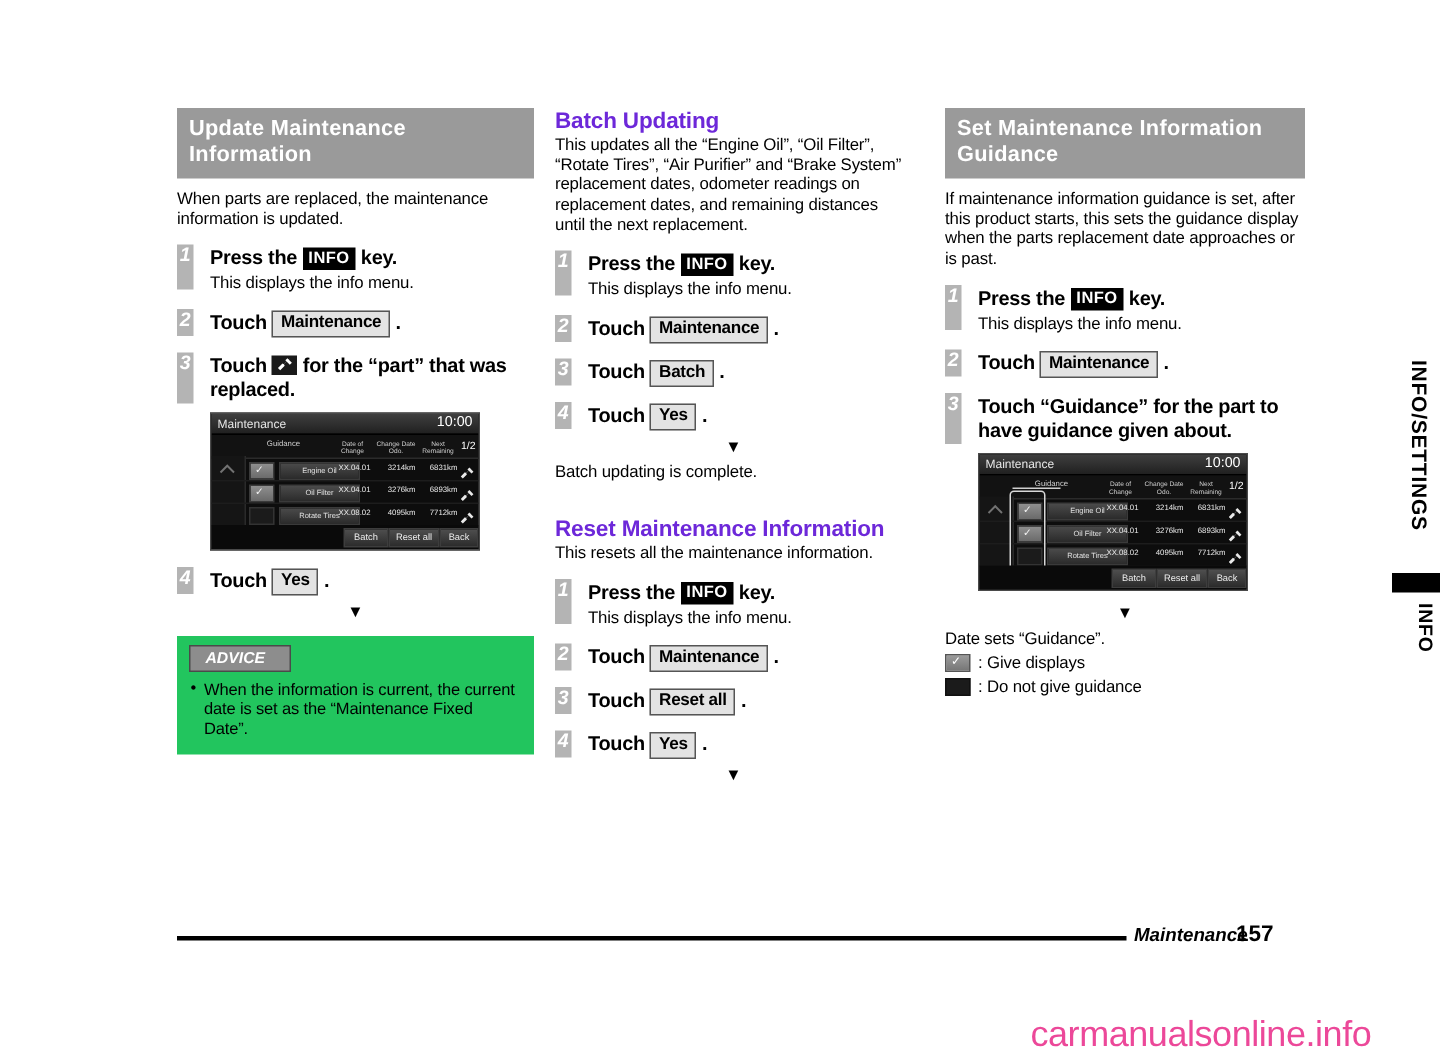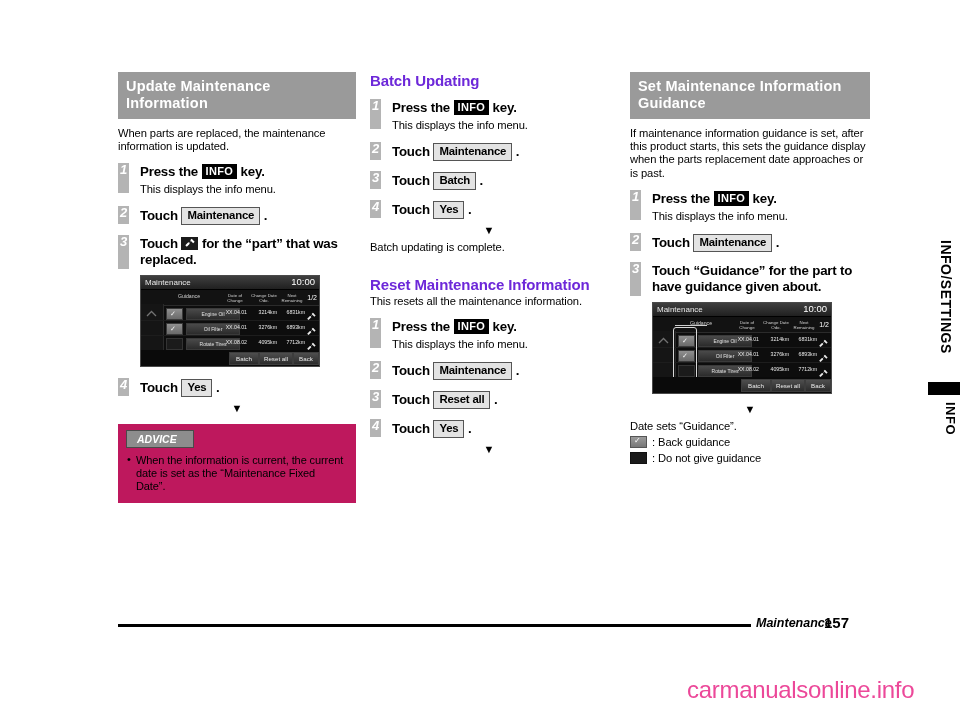--- a/index.html
+++ b/index.html
@@ -134,21 +134,21 @@
   .arrow-down {
     text-align: center;
     font-size: 11px;
     line-height: 11px;
     margin: 6px 0 5px 0;
     color: #000;
   }
 
   
   .advice {
-    background: #be185d;
+    background: #22c55e;
     margin-top: 10px;
     padding: 0 0 10px 0;
   }
   .advice-tag {
     display: inline-block;
     background: #8d8d8d;
     color: #fff;
     font-weight: bold;
     font-style: italic;
     font-size: 10.5px;
@@ -565,20 +565,21 @@
 
     <div class="advice">
       <div class="advice-tag">ADVICE</div>
       <div class="advice-item">When the information is current, the current date is set as the “Maintenance Fixed Date”.</div>
     </div>
   </div>
 
   <div class="col col2">
 
     <div class="plain-title">Batch Updating</div>
+    <div class="body-text" style="margin-top:1px">This updates all the “Engine Oil”, “Oil Filter”, “Rotate Tires”, “Air Purifier” and “Brake System” replacement dates, odometer readings on replacement dates, and remaining distances until the next replacement.</div>
 
     <div class="step">
       <div class="step-num">1</div>
       <div class="step-head">
         <span>Press the</span>
         <span class="key-black">INFO</span>
         <span>key.</span>
       </div>
       <div class="step-sub">This displays the info menu.</div>
     </div>
@@ -781,21 +782,21 @@
       </div>
     </div>
 
     <div class="arrow-down" style="margin-top:10px">▼</div>
     <div class="body-text" style="margin-top:0">Date sets “Guidance”.</div>
 
     <div class="legend-line">
       <span class="legend-sw">
           <span class="tick">✓</span>
         </span>
-      <span>: Back guidance</span>
+      <span>: Give displays</span>
     </div>
     <div class="legend-line">
       <span class="legend-sw dark"></span>
       <span>: Do not give guidance</span>
     </div>
   </div>
 
   <div class="side-tab">
     <span class="side-label">INFO/SETTINGS</span>
   </div>

